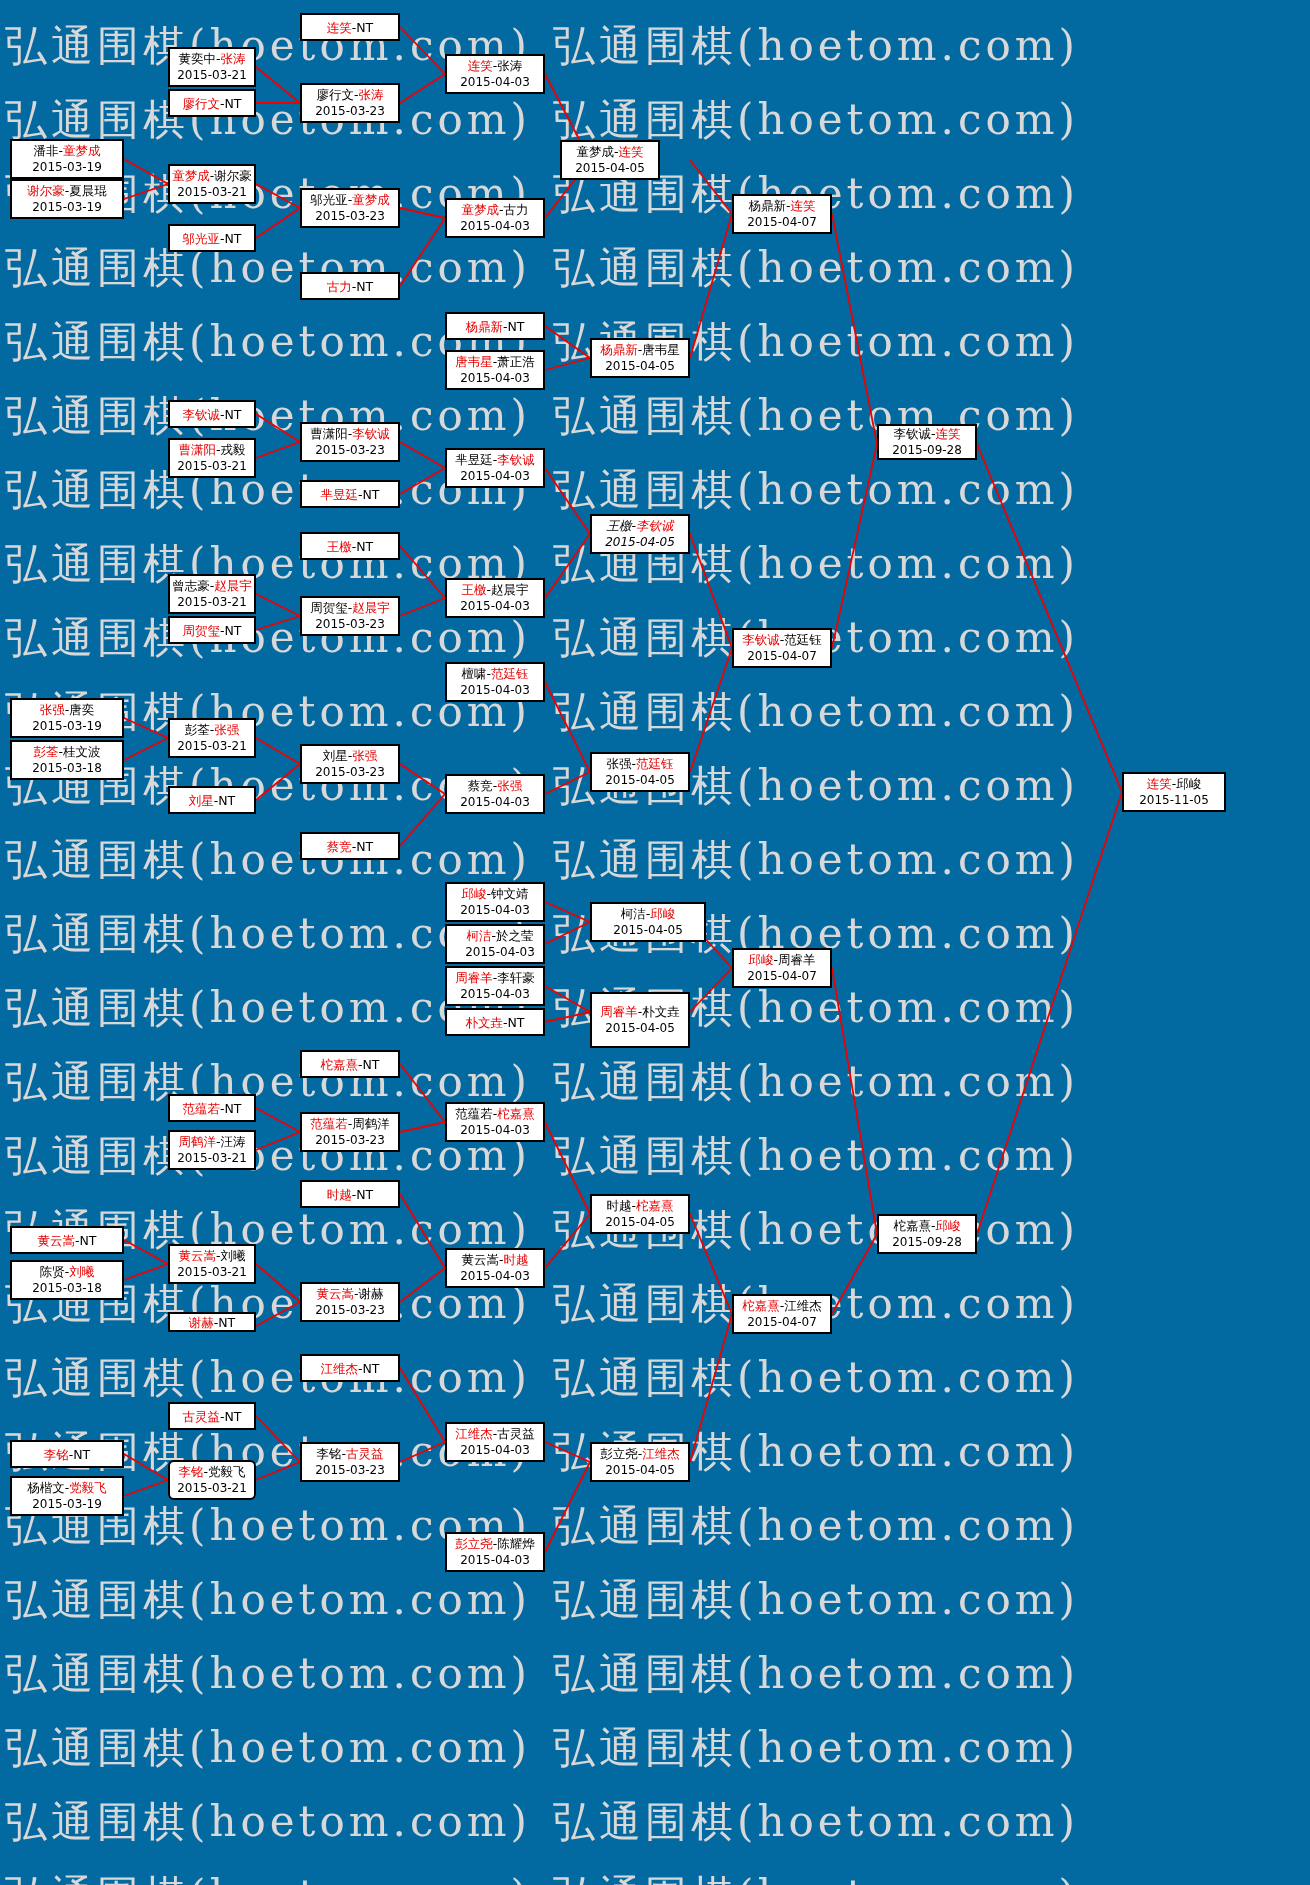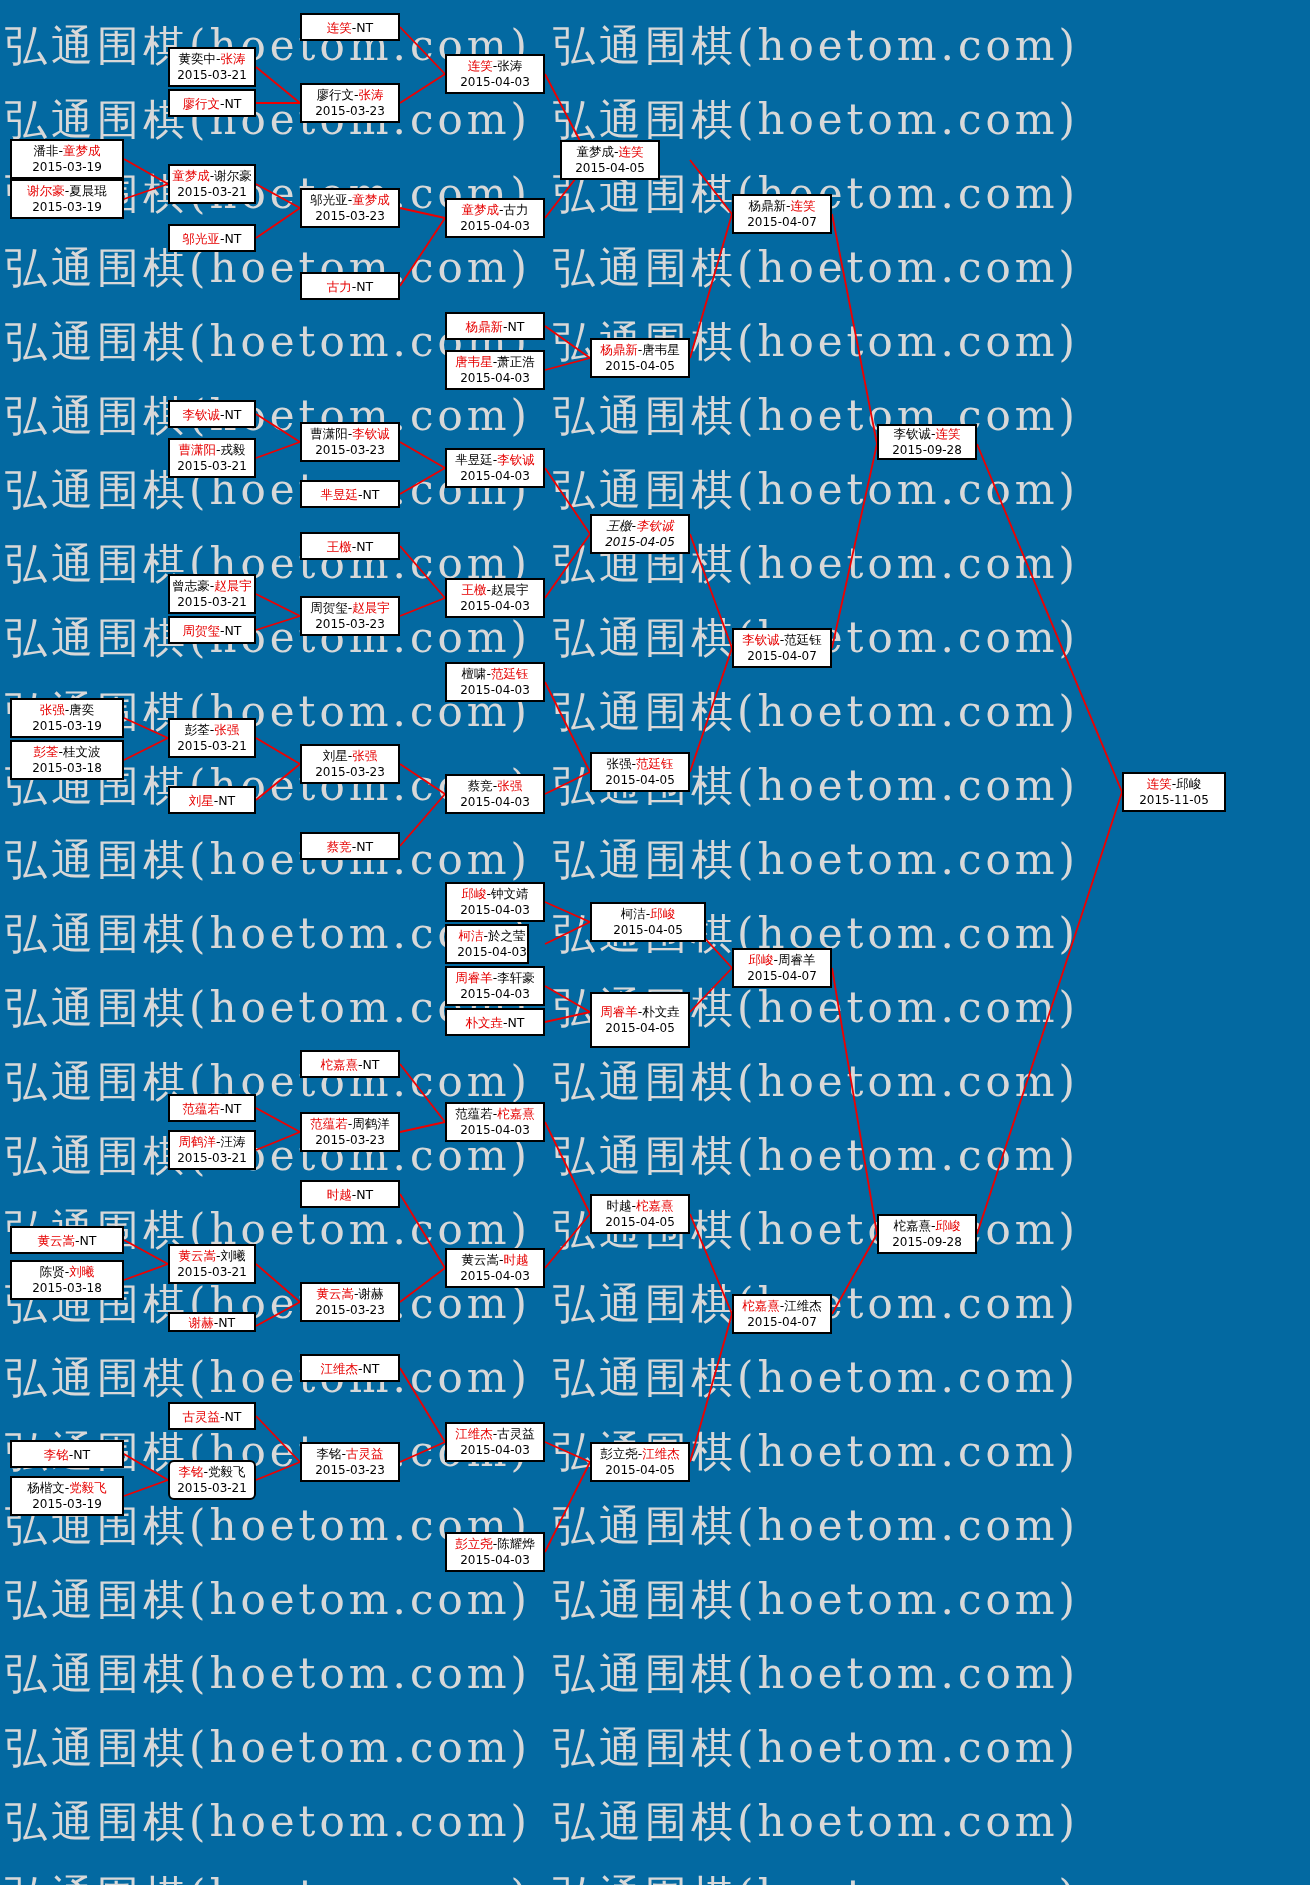--- a/index.html
+++ b/index.html
@@ -325,21 +325,21 @@
         <div class="date">2015-04-03</div>
       </div>
       <div class="box" style="left: 445px; top: 774px; width: 100px; height: 40px;">
         <div class="names"><span>蔡竞</span>-<span class="win">张强</span></div>
         <div class="date">2015-04-03</div>
       </div>
       <div class="box" style="left: 445px; top: 882px; width: 100px; height: 40px;">
         <div class="names"><span class="win">邱峻</span>-<span>钟文靖</span></div>
         <div class="date">2015-04-03</div>
       </div>
-      <div class="box" style="left: 445px; top: 924px; width: 84px; height: 40px; padding-left: 12px;">
+      <div class="box" style="left: 445px; top: 924px; width: 100px; height: 40px; padding-left: 12px;">
         <div class="names"><span class="win">柯洁</span>-<span>於之莹</span></div>
         <div class="date">2015-04-03</div>
       </div>
       <div class="box" style="left: 445px; top: 966px; width: 100px; height: 40px;">
         <div class="names"><span class="win">周睿羊</span>-<span>李轩豪</span></div>
         <div class="date">2015-04-03</div>
       </div>
       <div class="box" style="left: 445px; top: 1008px; width: 100px; height: 28px;">
         <div class="names"><span class="win">朴文垚</span>-<span>NT</span></div>
       </div>

